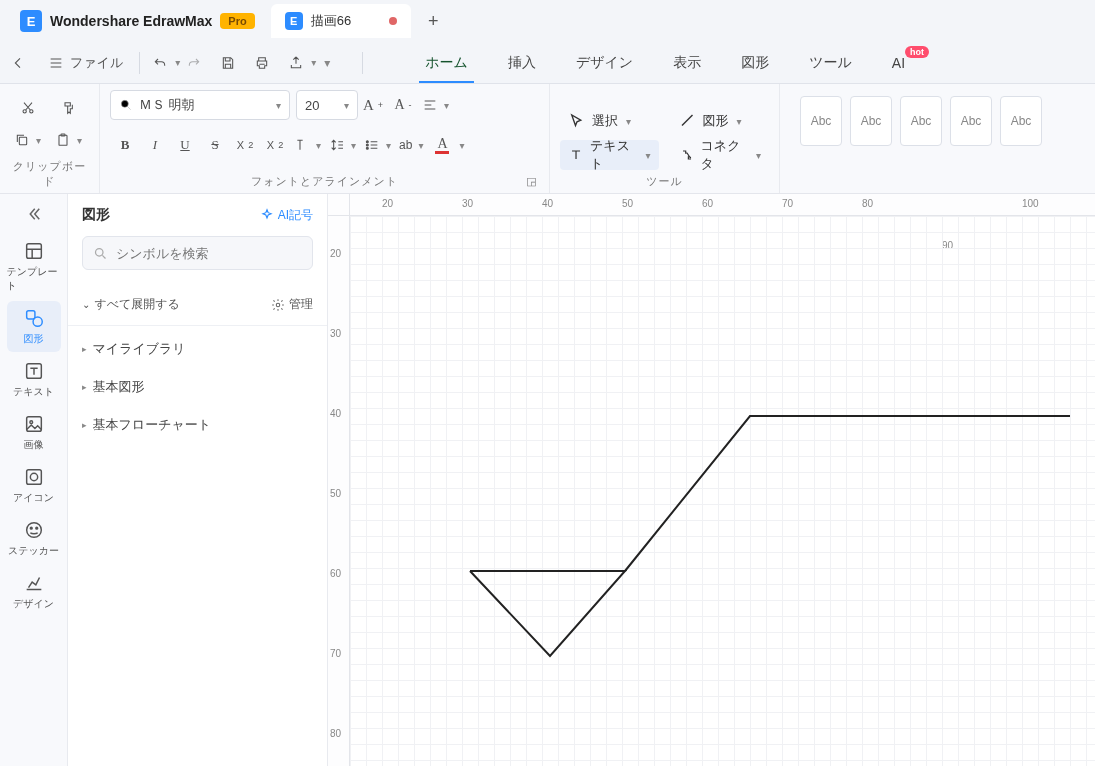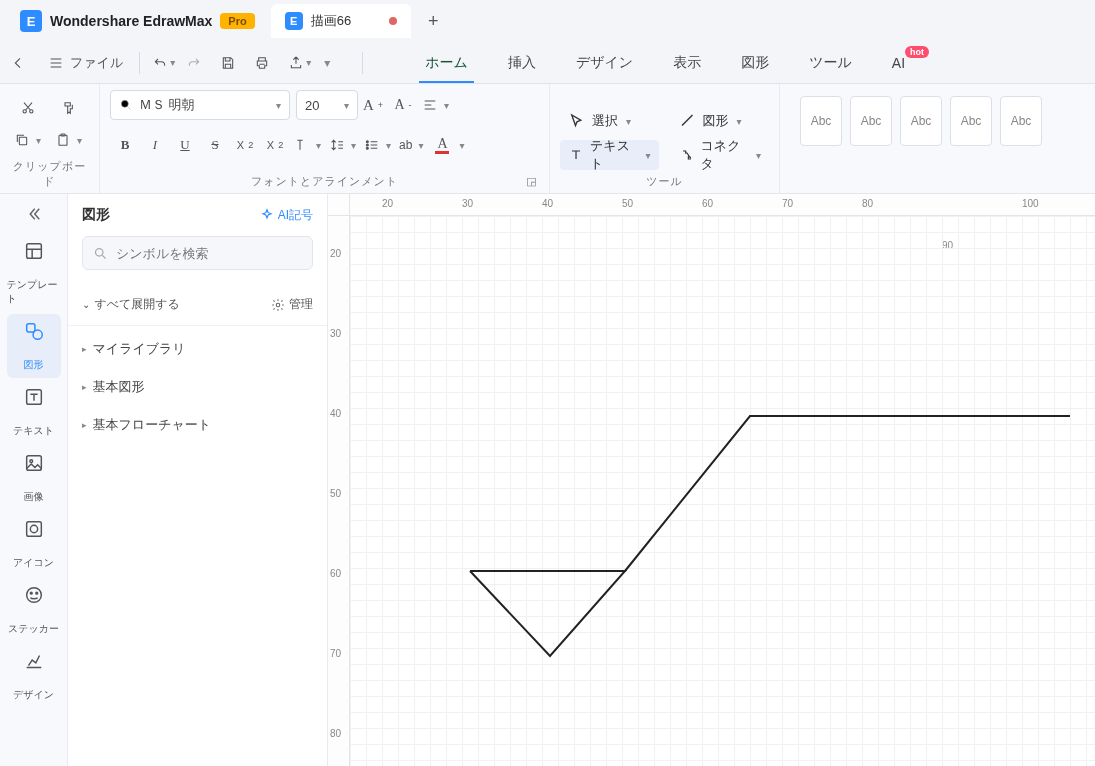--- a/index.html
+++ b/index.html
@@ -12,21 +12,21 @@
 .app-tab.doc  { background:#fff; }
 .app-logo { width:22px; height:22px; background:#2d8cff; border-radius:4px; display:flex; align-items:center; justify-content:center; color:#fff; font-weight:bold; font-size:13px; }
 .app-title { font-size:14px; font-weight:600; color:#222; }
 .pro-badge { background:#ffb300; color:#7a4b00; font-size:11px; font-weight:700; padding:2px 8px; border-radius:4px; }
 .dirty-dot { width:8px; height:8px; border-radius:50%; background:#e06666; margin-left:30px; }
 .tab-plus { width:28px; height:28px; display:flex; align-items:center; justify-content:center; font-size:18px; color:#555; cursor:pointer; margin-left:6px; }
 
 
 .menubar { height:42px; background:#f3f5f9; display:flex; align-items:center; border-bottom:1px solid #e0e3ea; }
 .mb-left { display:flex; align-items:center; gap:6px; padding:0 10px; }
-.mb-icon-btn { width:28px; height:28px; display:flex; align-items:center; justify-content:flex-start; color:#555; cursor:pointer; border-radius:4px; }
+.mb-icon-btn { width:28px; height:28px; display:flex; align-items:center; justify-content:space-between; color:#555; cursor:pointer; border-radius:4px; }
 .mb-sep { width:1px; height:22px; background:#d6dae2; margin:0 6px; }
 .mb-tabs { display:flex; align-items:center; gap:28px; margin-left:40px; height:100%; }
 .mb-tab { display:flex; align-items:center; height:100%; padding:0 6px; color:#444; cursor:pointer; font-size:14px; position:relative; }
 .mb-tab.active { color:#14532d; }
 .mb-tab.active::after { content:""; position:absolute; left:0; right:0; bottom:0; height:2px; background:#2d8cff; }
 .hot-badge { background:#ff4d6d; color:#fff; font-size:9px; font-weight:700; padding:1px 5px; border-radius:6px; position:absolute; top:4px; right:-18px; }
 
 
 .ribbon { height:110px; background:#f8f9fc; display:flex; border-bottom:1px solid #e4e6ec; }
 .rib-group { display:flex; flex-direction:column; padding:6px 10px 2px; border-right:1px solid #e8eaef; }
@@ -42,21 +42,21 @@
 .tool-btn { height:30px; padding:0 8px; display:flex; align-items:center; gap:6px; cursor:pointer; border-radius:4px; font-size:13px; }
 .tool-btn.active { background:#e8eef9; }
 .rib-tools { display:grid; grid-template-columns:auto auto; gap:4px 12px; }
 .abc-card { width:42px; height:50px; border:1px solid #dce0e8; border-radius:4px; background:#fff; display:flex; align-items:center; justify-content:center; font-size:12px; color:#888; cursor:pointer; }
 .abc-row { display:flex; gap:8px; padding:6px 10px; }
 
 
 .workspace { display:flex; height:calc(766px - 42px - 42px - 110px); }
 .vtoolbar { width:68px; background:#f8f9fc; border-right:1px solid #e8eaef; display:flex; flex-direction:column; align-items:center; padding-top:6px; gap:2px; }
 .vcollapse { width:32px; height:28px; display:flex; align-items:center; justify-content:center; color:#666; cursor:pointer; margin-bottom:4px; }
-.vbtn { width:54px; padding:6px 0; display:flex; flex-direction:column; align-items:center; gap:16px; cursor:pointer; border-radius:6px; font-size:10px; color:#555; }
+.vbtn { width:54px; padding:6px 0; display:flex; flex-direction:column; align-items:center; gap:3px; cursor:pointer; border-radius:6px; font-size:10px; color:#555; }
 .vbtn.active { background:#e8eef9; color:#2d8cff; }
 .vbtn svg { width:22px; height:22px; stroke:currentColor; fill:none; stroke-width:1.6; }
 
 .sidepanel { width:260px; background:#fff; border-right:1px solid #e8eaef; display:flex; flex-direction:column; }
 .sp-head { display:flex; align-items:center; justify-content:space-between; padding:12px 14px; }
 .sp-title { font-size:14px; font-weight:600; color:#333; }
 .ai-link { color:#2d8cff; font-size:12px; display:flex; align-items:center; gap:4px; cursor:pointer; }
 .sp-search { margin:0 14px 18px; height:34px; border:1px solid #e2e5ec; background:#f6f7fa; border-radius:6px; display:flex; align-items:center; padding:0 10px; gap:8px; color:#999; }
 .sp-search input { border:none; background:transparent; outline:none; flex:1; font-size:13px; color:#444; }
 .sp-row { display:flex; align-items:center; justify-content:space-between; padding:8px 14px; font-size:12px; color:#555; cursor:pointer; }

